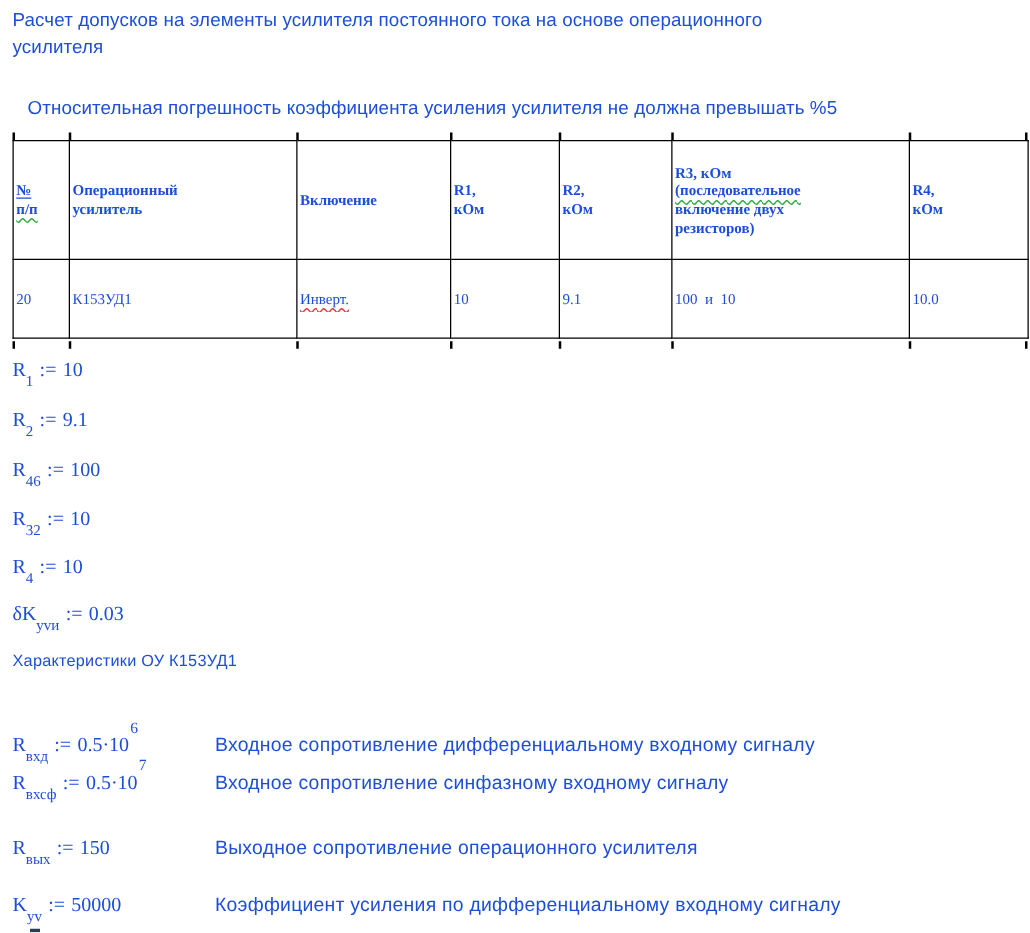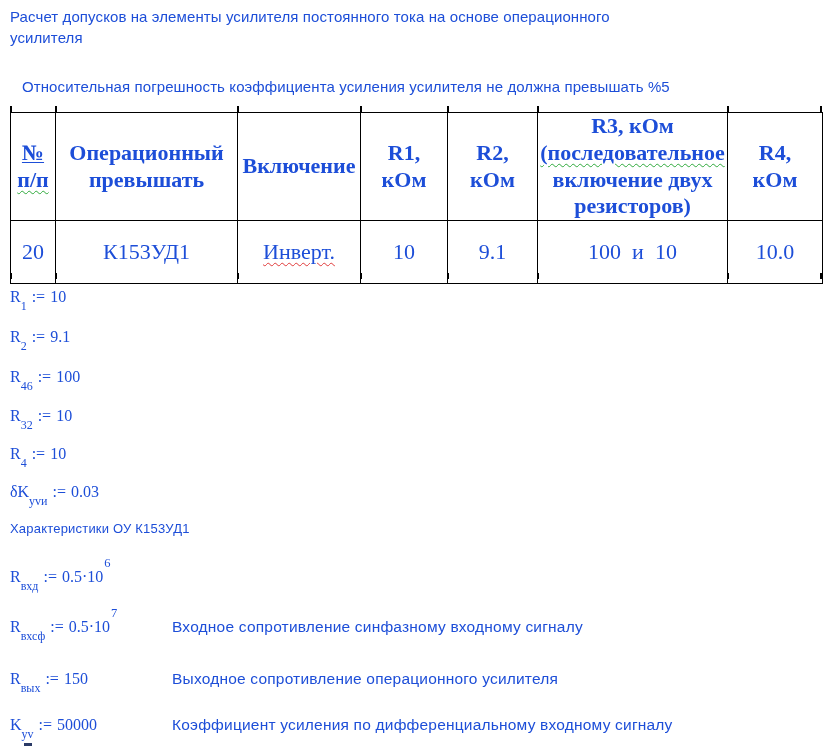--- a/index.html
+++ b/index.html
@@ -3,22 +3,22 @@
 <meta charset="utf-8">
 <style>
   html,body{margin:0;padding:0;background:#fff;}
   .page{position:relative;width:824px;height:746px;background:#ffffff;
         font-family:"Liberation Serif",serif;color:#1d4ed8;overflow:hidden;}
   .sans{font-family:"Liberation Sans",sans-serif;}
   .para{position:absolute;font-size:15px;line-height:1.4;letter-spacing:0.1px;}
 
   
   table.ptable{position:absolute;left:10px;top:112px;border-collapse:collapse;table-layout:fixed;}
-  .ptable th,.ptable td{border:1.5px solid #000;text-align:center;vertical-align:middle;
-        padding:0 2px;font-size:22px;line-height:1.22;}
+  .ptable th,.ptable td{border:1.5px solid #000;text-align:left;vertical-align:middle;
+        padding:0 2px;font-size:12px;line-height:1.22;}
   .ptable th{font-weight:bold;}
   .ptable tr.hrow{height:95px;}
   .ptable tr.drow{height:63px;margin-left:16px;}
   .pre{white-space:pre;}
 
   .u-solid{text-decoration:underline;text-decoration-thickness:1px;text-underline-offset:2px;}
   .sq-green{text-decoration:underline;text-decoration-style:wavy;
         text-decoration-color:var(--grammar-green,#2faa3c);
         text-decoration-thickness:1px;text-underline-offset:3px;}
   .sq-red{text-decoration:underline;text-decoration-style:wavy;
@@ -70,21 +70,21 @@
         <col style="width:95px">
     </colgroup>
     <tbody>
         <tr class="hrow">
       <th>
         <span class="u-solid">№</span><br>
         <span class="sq-green">п/п</span>
       </th>
       <th>
         <span>Операционный</span><br>
-        <span>превышать</span>
+        <span>усилитель</span>
       </th>
       <th>
         <span>Включение</span>
       </th>
       <th>
         <span>R1,</span><br>
         <span>кОм</span>
       </th>
       <th>
         <span>R2,</span><br>
@@ -140,24 +140,25 @@
   </div>
   <div class="def math" style="top:445px;">
     <span>R</span><sub>4</sub><span class="op">:=</span><span>10</span>
   </div>
   <div class="def math" style="top:483px;">
     <span>δK</span><sub>yvи</sub><span class="op">:=</span><span>0.03</span>
   </div>
 
   <div class="chead sans" style="top:521px;">Характеристики ОУ К153УД1</div>
 
-  <div class="char-row" style="top:568px;">
+  <div class="char-row" style="top:588px;">
     <span class="math">
       <span>R</span><sub>вхд</sub><span class="op">:=</span><span>0.5·10</span><sup>6</sup>
     </span>
+    <span class="char-desc">Входное сопротивление дифференциальному входному сигналу</span>
   </div>
   <div class="char-row" style="top:618px;">
     <span class="math">
       <span>R</span><sub>вхсф</sub><span class="op">:=</span><span>0.5·10</span><sup>7</sup>
     </span>
     <span class="char-desc">Входное сопротивление синфазному входному сигналу</span>
   </div>
   <div class="char-row" style="top:670px;">
     <span class="math">
       <span>R</span><sub>вых</sub><span class="op">:=</span><span>150</span>

